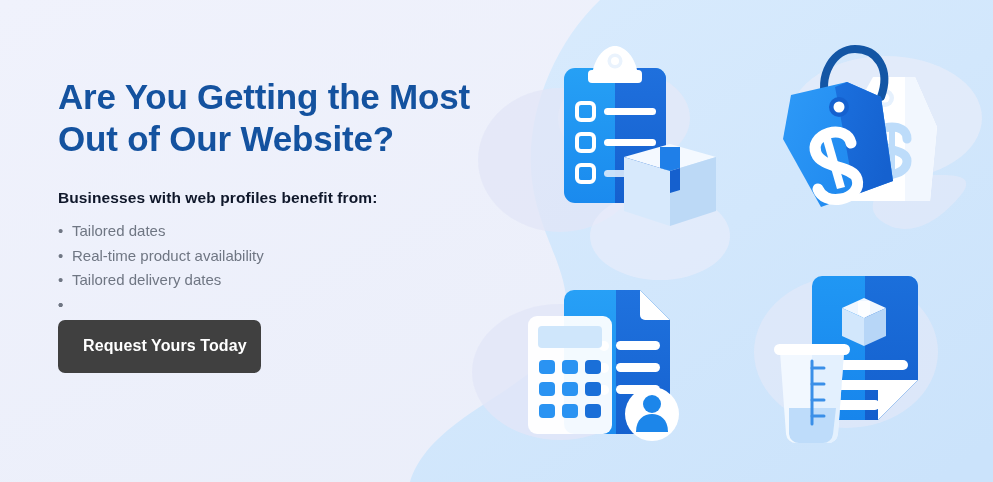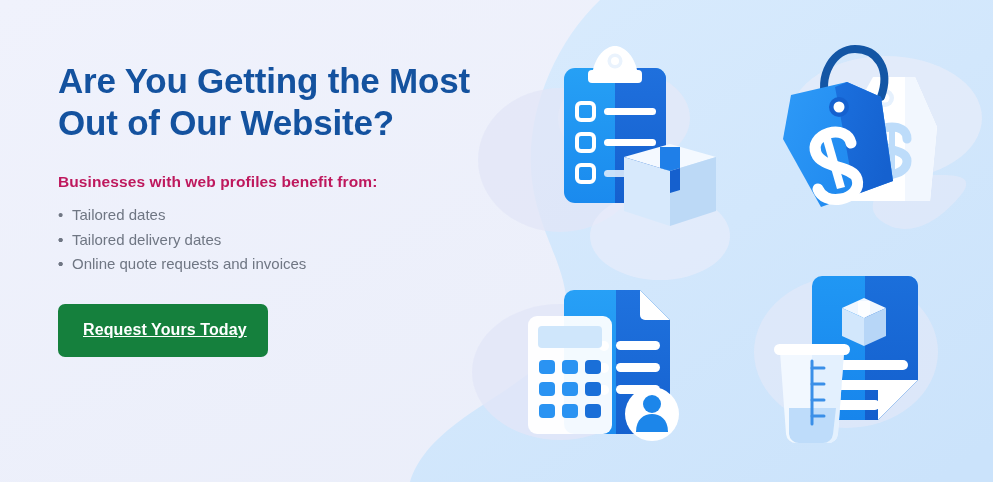--- a/index.html
+++ b/index.html
@@ -13,38 +13,38 @@
     position:relative;
     width:993px;height:482px;
     background:#eef1fb;
     overflow:hidden;
   }
   
   .bg-layer{position:absolute;inset:0;width:993px;height:482px;}
   
   .content{
     position:absolute;
-    left:58px;top:60px;
+    left:58px;top:76px;
     width:470px;
     z-index:5;
   }
   .headline{
     font-size:35px;
     line-height:42px;
     font-weight:700;
     color:#14529f;
     letter-spacing:-0.2px;
     margin:0 0 0 0;
     white-space:pre-line;
   }
   .subhead{
     margin-top:29px;
     font-size:15.5px;
     font-weight:700;
-    color:#be185d;
+    color:#0f172a;
     letter-spacing:0.1px;
   }
   .bullets{
     list-style:none;
     margin:12px 0 0 0;
     padding:0;
   }
   .bullets li{
     position:relative;
     padding-left:14px;
@@ -53,31 +53,30 @@
     color:#6f7683;
   }
   .bullets li .dot{
     position:absolute;left:0;top:0;
     color:#6f7683;
     font-size:15px;
   }
   .cta{
     display:inline-block;
     margin-top:27px;
-    background:#15803d;
+    background:#404040;
     color:#ffffff;
     font-size:16px;
     font-weight:700;
     letter-spacing:0.1px;
-    padding:17px 21px 18px 25px;
+    padding:17px 14px 18px 25px;
     border:none;
     border-radius:7px;
     cursor:pointer;
     font-family:"Liberation Sans", sans-serif;
-    text-decoration:underline;
   }
   
   .illus{position:absolute;z-index:4;}
   #illus-clipboard{left:520px;top:40px;width:220px;height:200px;}
   #illus-pricetags{left:755px;top:35px;width:215px;height:205px;}
   #illus-invoice{left:512px;top:268px;width:200px;height:190px;}
   #illus-document{left:760px;top:258px;width:210px;height:200px;}
   .illus svg{display:block;width:100%;height:100%;}
 </style>
 </head>
@@ -121,31 +120,31 @@
 
     <div class="subhead">Businesses with web profiles benefit from:</div>
 
     <ul class="bullets">
       <li>
         <span class="dot">•</span>
         <span>Tailored dates</span>
       </li>
       <li>
         <span class="dot">•</span>
+        <span>Real-time product availability</span>
       </li>
       <li>
         <span class="dot">•</span>
         <span>Tailored delivery dates</span>
       </li>
       <li>
         <span class="dot">•</span>
       </li>
       <li>
         <span class="dot">•</span>
-        <span>Online quote requests and invoices</span>
       </li>
     </ul>
 
     <button class="cta">Request Yours Today</button>
   </div>
 
   <div class="illus" id="illus-clipboard">
     <svg viewBox="0 0 220 200">
       <defs>
         <linearGradient id="clipLight" x1="0" y1="0" x2="0" y2="1">

